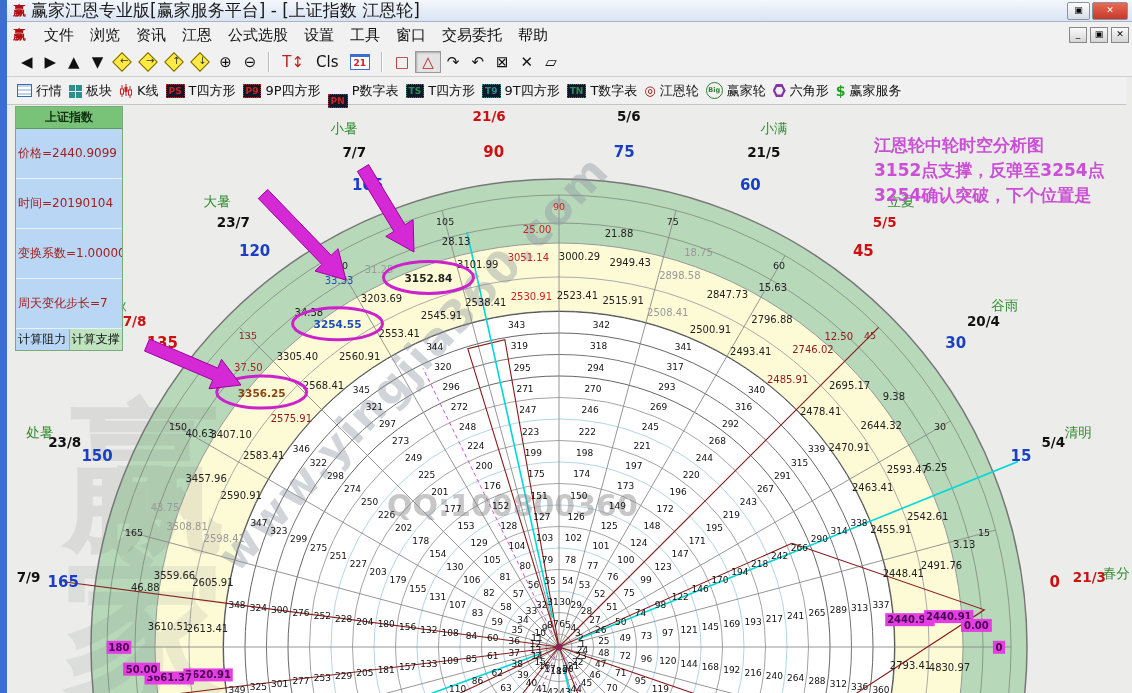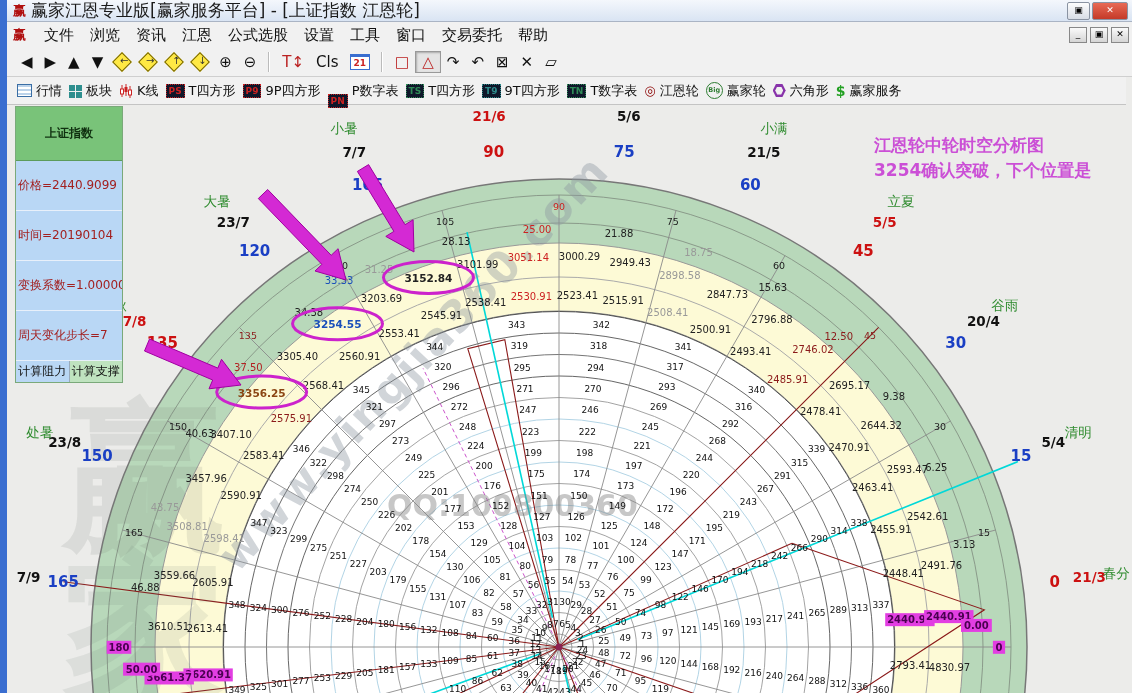--- a/index.html
+++ b/index.html
@@ -33,21 +33,21 @@
   .icon-grid{display:inline-block;width:13px;height:11px;border:1px solid #3a6ea5;background:
      repeating-linear-gradient(#bcd3ea 0 2px,#fff 2px 4px);}
   .icon-blocks{display:inline-block;width:6px;height:6px;background:#2e8f8f;box-shadow:7px 0 0 #2e8f8f,0 7px 0 #2e8f8f,7px 7px 0 #2e8f8f;margin-right:7px;margin-bottom:6px;}
   .icon-target{color:#8b0000;font-size:13px;font-weight:bold;}
   .icon-big{display:inline-block;width:15px;height:15px;border:1.5px solid #2e7d32;border-radius:50%;color:#2e7d32;font-size:6.5px;line-height:15px;text-align:center;font-weight:bold;}
   .icon-hex{display:inline-block;width:13px;height:13px;background:#8833aa;clip-path:polygon(25% 0,75% 0,100% 50%,75% 100%,25% 100%,0 50%);position:relative;}
   .icon-hex i{position:absolute;left:2.5px;top:2.5px;width:8px;height:8px;background:#f1f1f1;clip-path:polygon(25% 0,75% 0,100% 50%,75% 100%,25% 100%,0 50%);}
   .icon-dollar{color:#22a022;font-weight:bold;font-size:14px;}
   
   #panel{position:absolute;left:8px;top:106px;width:106px;z-index:5;font-size:12px;border:1px solid #7aa97a;background:#fff;}
-  #panel .hd{background:#79c379;color:#103010;text-align:center;padding:18px 0;font-weight:bold;border-bottom:1px solid #5c9b5c;}
+  #panel .hd{background:#79c379;color:#103010;text-align:center;padding:2px 0;font-weight:bold;border-bottom:1px solid #5c9b5c;}
   #panel .row{background:#b9d7f5;color:#a22020;padding:16px 2px;border-bottom:1px solid #e8f0fa;white-space:nowrap;overflow:hidden;}
   #panel .btns{display:flex;}
   #panel .btns div{flex:1;text-align:center;padding:2px 0;font-size:12px;color:#111;}
   #panel .btns .b1{background:#b9d7f5;border-right:1px solid #9ab;}
   #panel .btns .b2{background:#bfe3bf;}
   
   #chart{position:absolute;left:0;top:104px;width:1132px;height:589px;}
   
   #annot{position:absolute;right:2px;top:133px;width:256px;z-index:6;font-size:17px;line-height:25px;color:#cb4fd6;font-weight:bold;margin-left:6px;}
   text{font-family:"DejaVu Sans","Liberation Sans",sans-serif;}
@@ -835,15 +835,16 @@
       </g>
       <g>
         <polygon points="350.4,67.4 386.9,127.4 378.8,132.4 407.0,148.0 406.1,115.8 398.0,120.7 361.6,60.6" fill="#d429d4" stroke="#a000a0" stroke-width="1"></polygon>
         <polygon points="251.3,94.5 314.9,160.4 308.0,167.0 339.0,176.0 331.1,144.7 324.2,151.3 260.7,85.5" fill="#d429d4" stroke="#a000a0" stroke-width="1"></polygon>
         <polygon points="137.5,247.0 205.7,276.0 202.0,284.8 234.0,281.0 214.5,255.3 210.8,264.1 142.5,235.0" fill="#d429d4" stroke="#a000a0" stroke-width="1"></polygon>
       </g>
     </svg>
 
   <div id="annot">
     <div>江恩轮中轮时空分析图</div>
+    <div>3152点支撑，反弹至3254点</div>
     <div>3254确认突破，下个位置是</div>
   </div>
 </div>
 
 </body></html>

